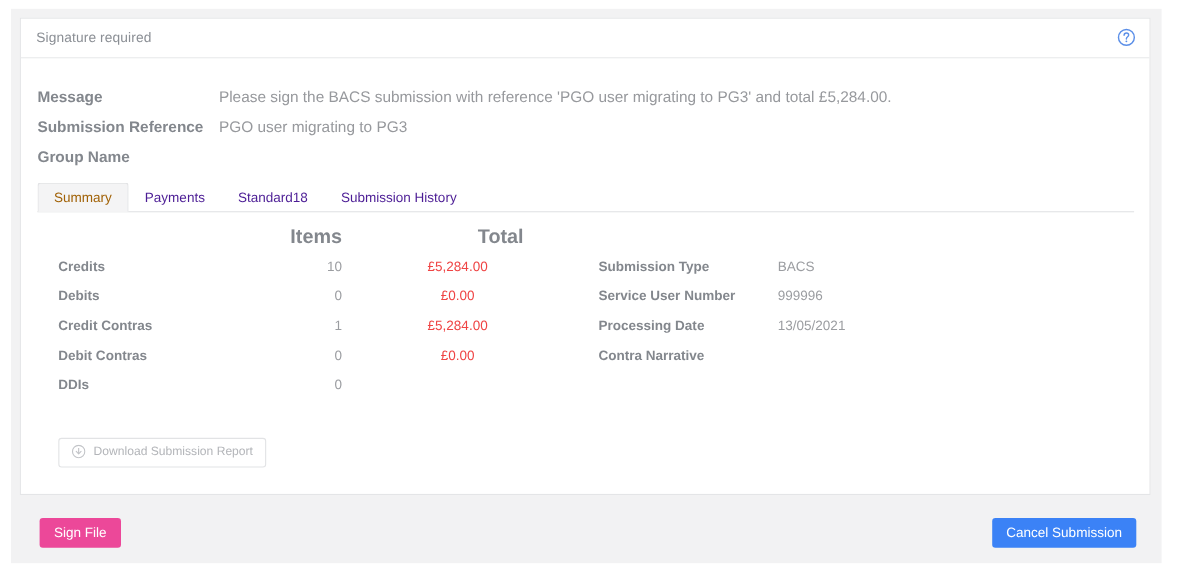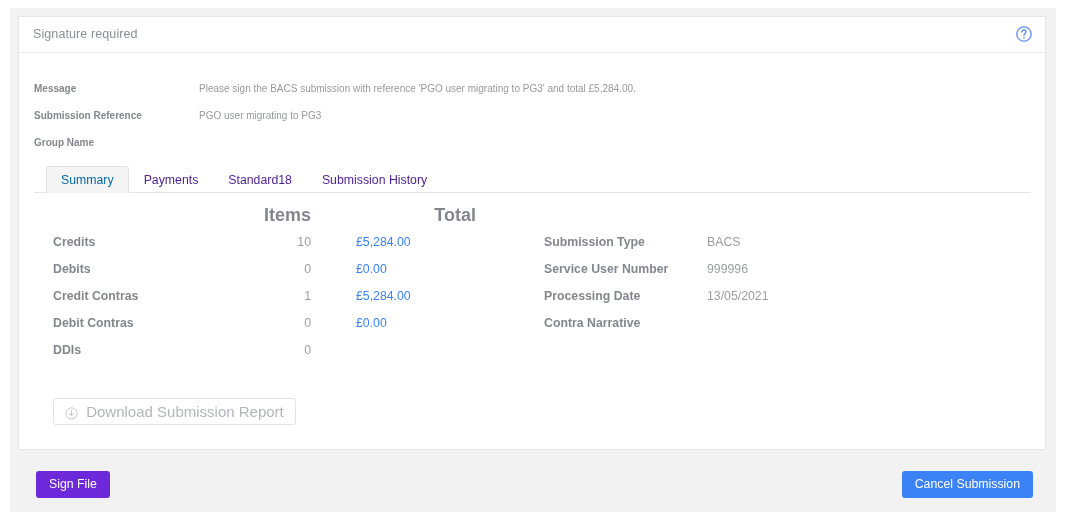--- a/index.html
+++ b/index.html
@@ -64,21 +64,21 @@
   .meta {
     position: absolute;
     left: 15px;
     top: 22px;
     width: 990px;
   }
   .meta-row {
     position: relative;
     height: 27px;
     line-height: 27px;
-    font-size: 10px;
+    font-size: 14px;
   }
   .meta-label {
     position: absolute;
     left: 0;
     top: 0;
     font-weight: bold;
     color: #83878d;
   }
   .meta-value {
     position: absolute;
@@ -105,26 +105,25 @@
     line-height: 26px;
     padding: 0 14px;
     font-size: 12.3px;
     color: #4c1d95;
     cursor: pointer;
     box-sizing: border-box;
     border: 1px solid transparent;
     border-radius: 3px 3px 0 0;
   }
   .tab.active {
-    color: #0369a1;
+    color: #a16207;
     background: #f4f4f5;
     border-color: #e2e3e5;
     border-bottom-color: #f4f4f5;
     cursor: default;
-    margin-left: 12px;
   }
 
   
   .summary {
     position: absolute;
     left: 0;
     top: 148px;
     width: 1026px;
   }
   .sum-left {
@@ -169,22 +168,22 @@
     position: absolute;
     right: 168px;
     width: 90px;
     text-align: right;
     color: #9b9da1;
   }
   .sum-total {
     position: absolute;
     right: 3px;
     width: 120px;
-    text-align: left;
-    color: #3b82f6;
+    text-align: center;
+    color: #ef4444;
   }
 
   .sum-right {
     position: absolute;
     left: 525px;
     top: 28px;
     width: 470px;
   }
   .det-row {
     position: relative;
@@ -205,21 +204,21 @@
   }
 
   
   .download-btn {
     position: absolute;
     left: 34px;
     top: 345px;
     height: 27px;
     line-height: 25px;
     padding: 0 11px;
-    font-size: 15px;
+    font-size: 11px;
     color: #b3b5b9;
     background: #ffffff;
     border: 1px solid #e2e3e5;
     border-radius: 3px;
     cursor: pointer;
     box-sizing: border-box;
     white-space: nowrap;
   }
   .download-btn .dl-icon {
     display: inline-block;
@@ -245,21 +244,21 @@
     color: #ffffff;
     border: none;
     border-radius: 3px;
     cursor: pointer;
     box-sizing: border-box;
     white-space: nowrap;
     font-family: "Liberation Sans", sans-serif;
   }
   .btn-sign {
     left: 26px;
-    background: #6d28d9;
+    background: #ec4899;
   }
   .btn-cancel {
     right: 23px;
     background: #3b82f6;
   }
 </style>
 </head>
 <body>
 
 <div id="root">

